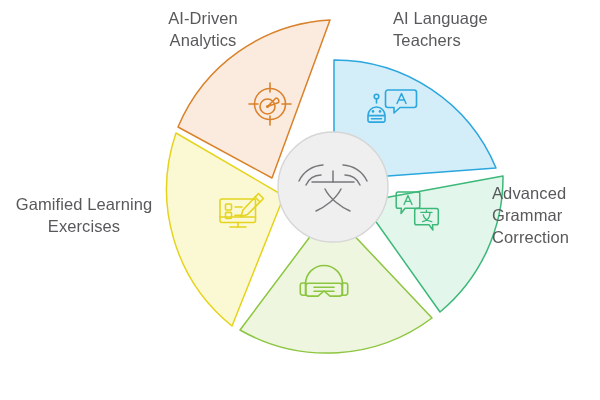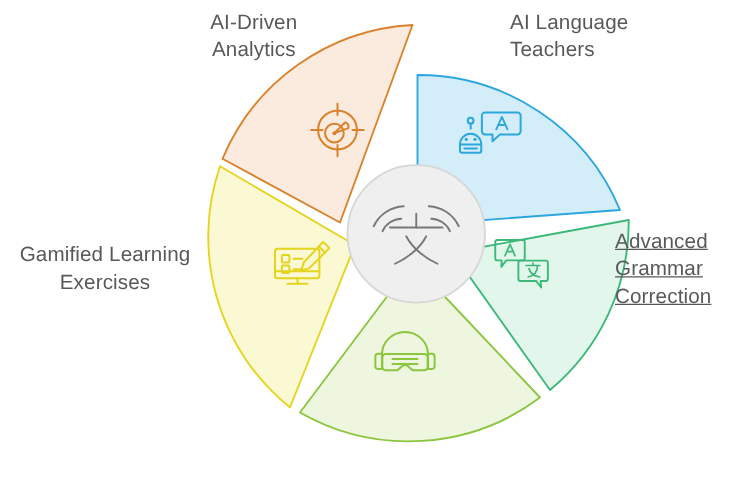--- a/index.html
+++ b/index.html
@@ -29,22 +29,22 @@
   }
   .label {
     position: absolute;
     color: #58595b;
     font-size: 16.5px;
     line-height: 1.32;
     letter-spacing: 0.1px;
     white-space: pre-line;
   }
   .label-analytics     { left: 128px; top: 8px;   width: 150px; text-align: center; }
-  .label-teachers      { left: 408px; top: 8px;   width: 160px; text-align: left; }
-  .label-grammar       { left: 492px; top: 183px; width: 108px; text-align: left; text-decoration: underline; }
+  .label-teachers      { left: 393px; top: 8px;   width: 160px; text-align: left; }
+  .label-grammar       { left: 492px; top: 183px; width: 108px; text-align: left; }
   .label-gamified      { left: 4px;   top: 194px; width: 160px; text-align: center; }
   .label-immersive     { left: 238px; top: 352px; width: 180px; text-align: center; }
 </style>
 </head>
 <body>
 
 <div id="stage">
 
   <svg class="wheel" viewBox="0 0 600 400">
 

